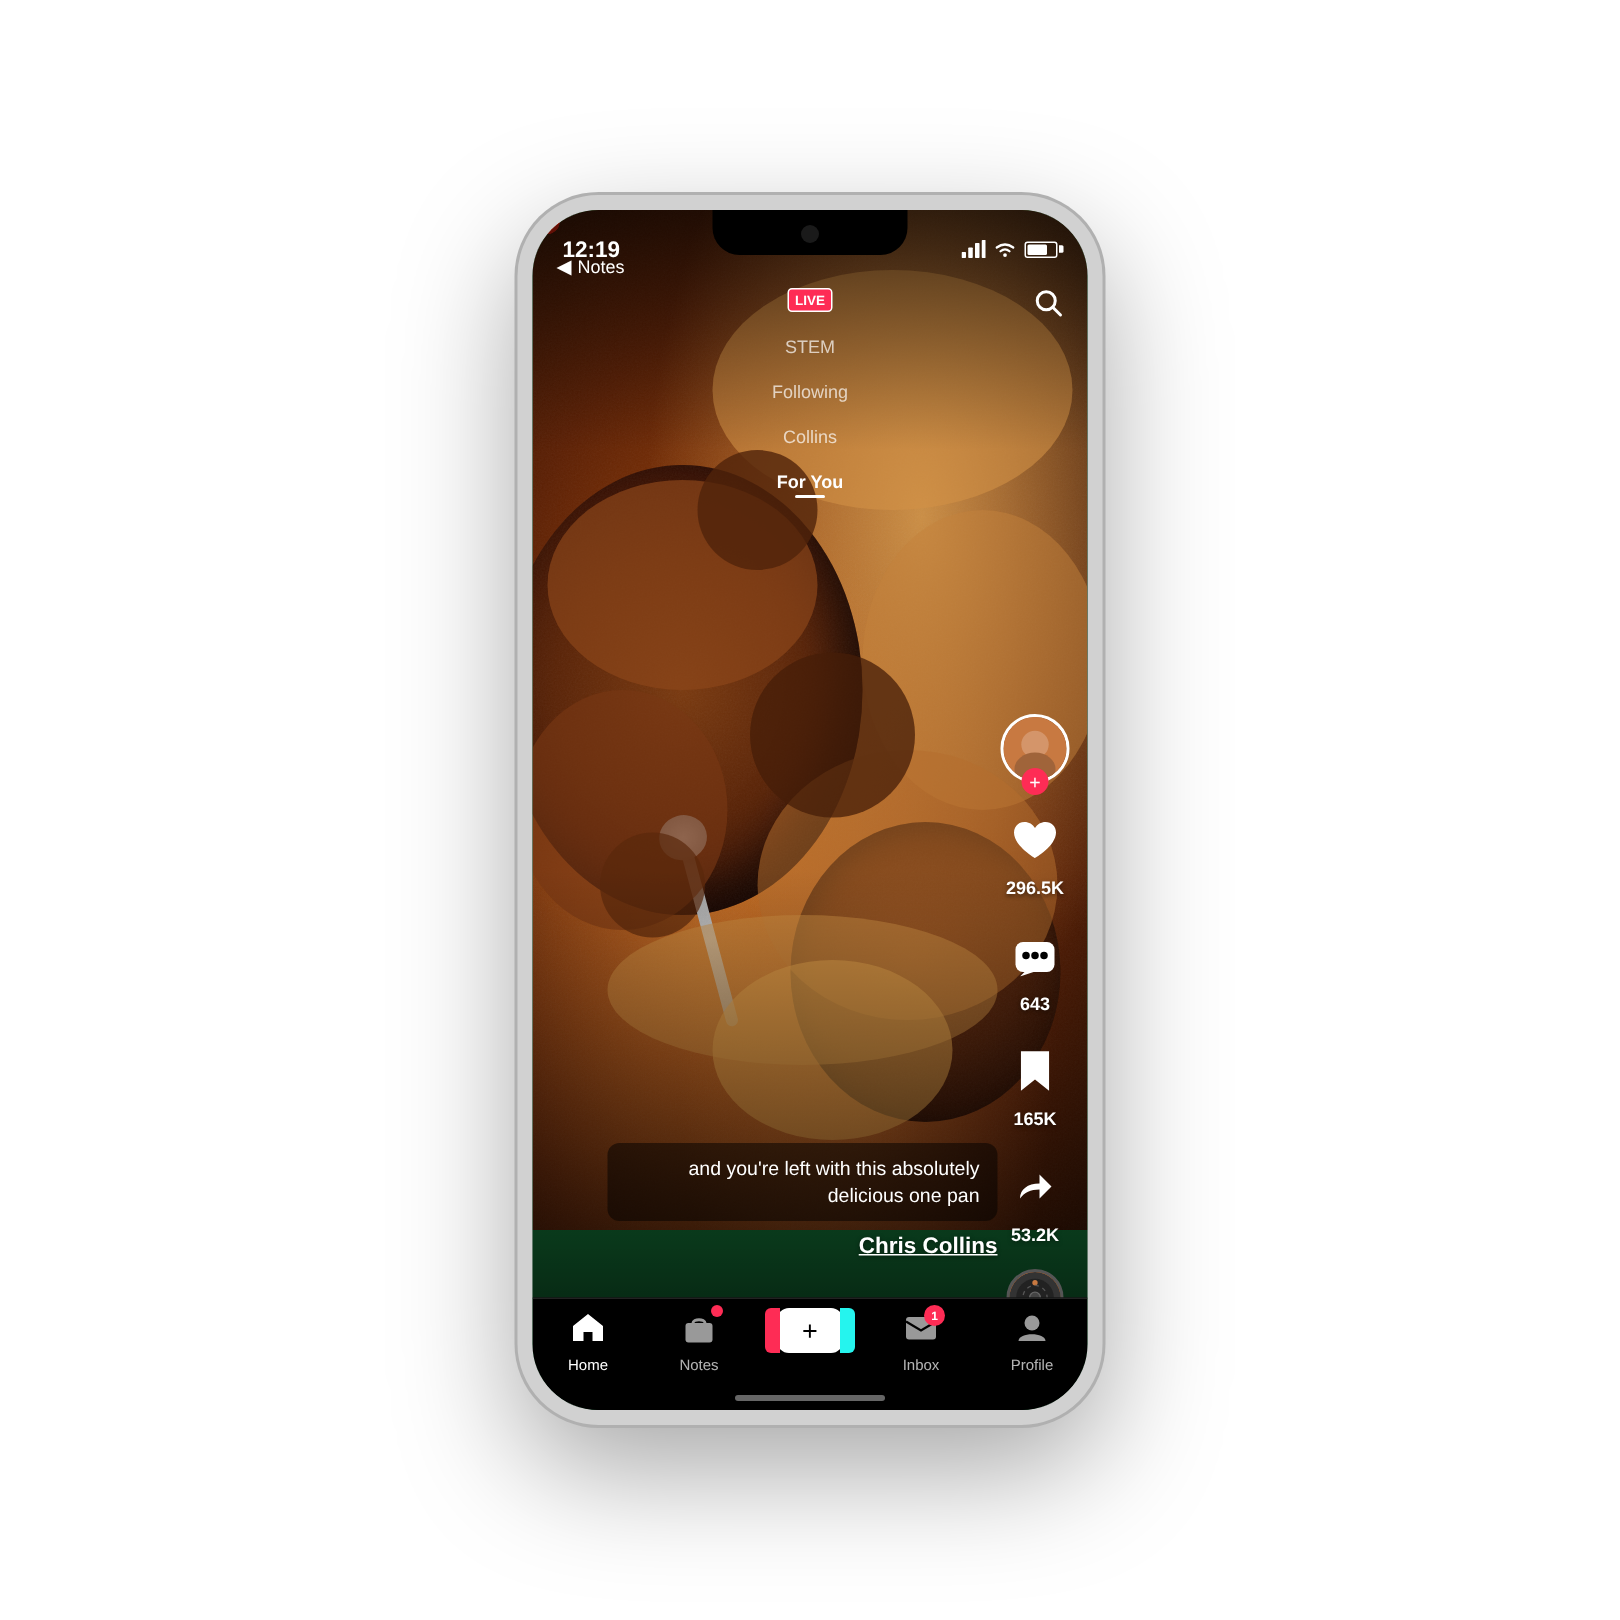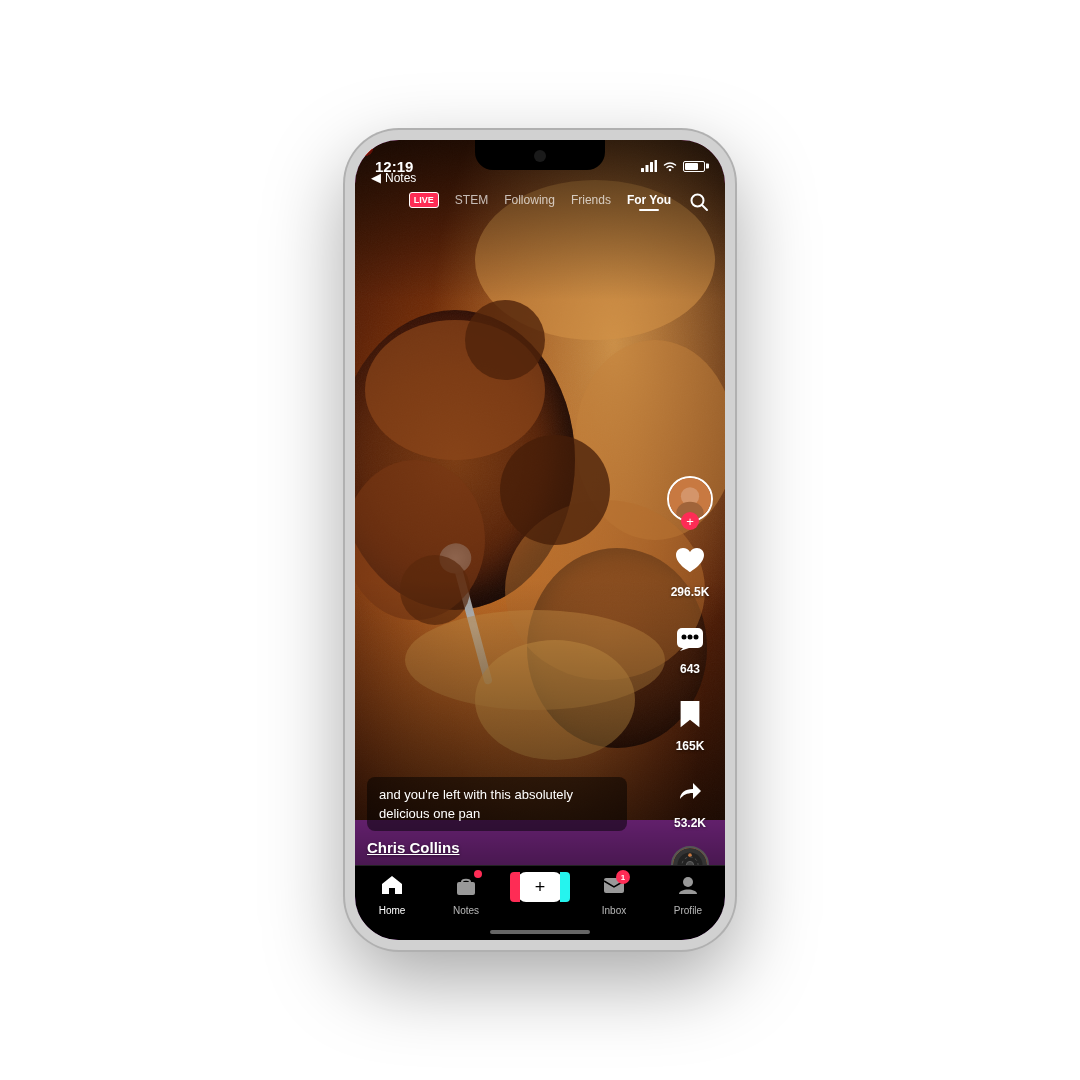--- a/index.html
+++ b/index.html
@@ -57,21 +57,21 @@
       border-radius: 0 3px 3px 0;
       z-index: 10;
     }
 
     .screen {
       width: 100%;
       height: 100%;
       border-radius: 44px;
       overflow: hidden;
       position: relative;
-      background: #d946ef;
+      background: #15803d;
     }
 
     
     .notch {
       position: absolute;
       top: 0;
       left: 50%;
       transform: translateX(-50%);
       width: 130px;
       height: 30px;
@@ -259,20 +259,21 @@
       position: absolute;
       top: 52px;
       left: 0;
       right: 0;
       display: flex;
       align-items: center;
       justify-content: center;
       gap: 16px;
       z-index: 40;
       padding: 0 40px;
+      flex-direction: column;
     }
     .nav-item {
       color: rgba(255,255,255,0.7);
       font-size: 12px;
       font-weight: 500;
       cursor: pointer;
       white-space: nowrap;
     }
     .nav-item.active {
       color: white;
@@ -381,25 +382,26 @@
     
     .comment-svg { width: 30px; height: 28px; }
     
     .bookmark-svg { width: 26px; height: 30px; }
     
     .share-svg { width: 30px; height: 28px; }
 
     
     .bottom-info {
       position: absolute;
-      bottom: 80px;
+      bottom: 97px;
       left: 12px;
       right: 60px;
       z-index: 40;
       color: white;
+      text-align: right;
     }
 
     .caption-bubble {
       background: rgba(0,0,0,0.5);
       border-radius: 8px;
       padding: 8px 12px;
       margin-bottom: 8px;
       display: inline-block;
       max-width: 260px;
     }
@@ -630,21 +632,21 @@
 
       <div class="back-nav">
         <span class="back-arrow">◀</span>
         <span style="font-size:12px;color:white;">Notes</span>
       </div>
 
       <div class="top-nav" style="z-index:45;">
         <span class="live-badge">LIVE</span>
         <span class="nav-item">STEM</span>
         <span class="nav-item">Following</span>
-        <span class="nav-item">Friends</span>
+        <span class="nav-item">Collins</span>
         <span class="nav-item active">For You</span>
       </div>
 
       <div class="search-icon-nav" style="z-index:45;">
         <svg width="20" height="20" viewBox="0 0 20 20">
           <circle cx="8.5" cy="8.5" r="6" stroke="white" stroke-width="2" fill="none"></circle>
           <line x1="13" y1="13" x2="18" y2="18" stroke="white" stroke-width="2" stroke-linecap="round"></line>
         </svg>
       </div>
 

